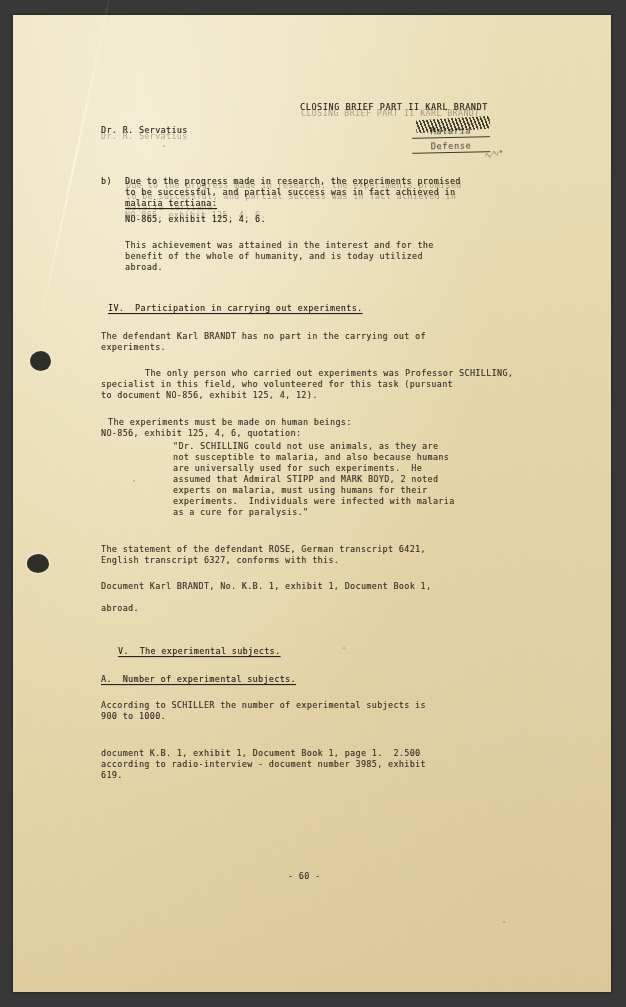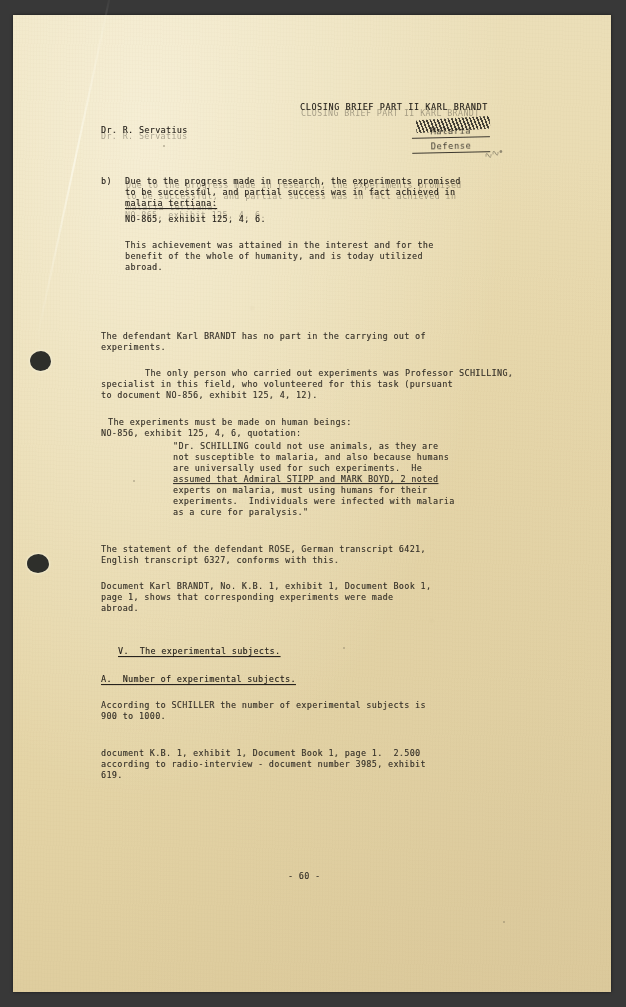--- a/index.html
+++ b/index.html
@@ -165,44 +165,44 @@
   <div class="tx strong u" style="left:125px; top:198px;">malaria tertiana:</div>
   <div class="ghost" style="left:126px; top:202px;">malaria tertiana:</div>
 
   <div class="tx strong" style="left:125px; top:214px;">NO-865, exhibit 125, 4, 6.</div>
   <div class="ghost" style="left:125px; top:210px;">NO-865, exhibit 125, 4, 6.</div>
 
   <div class="tx" style="left:125px; top:240px;">This achievement was attained in the interest and for the</div>
   <div class="tx" style="left:125px; top:251px;">benefit of the whole of humanity, and is today utilized</div>
   <div class="tx" style="left:125px; top:262px;">abroad.</div>
 
+  <div class="tx strong u" style="left:108px; top:303px;">IV.  Participation in carrying out experiments.</div>
 
   <div class="tx" style="left:101px; top:331px;">The defendant Karl BRANDT has no part in the carrying out of</div>
   <div class="tx" style="left:101px; top:342px;">experiments.</div>
 
   <div class="tx" style="left:101px; top:368px;margin-left:44px;">The only person who carried out experiments was Professor SCHILLING,</div>
   <div class="tx" style="left:101px; top:379px;">specialist in this field, who volunteered for this task (pursuant</div>
   <div class="tx" style="left:101px; top:390px;">to document NO-856, exhibit 125, 4, 12).</div>
 
   <div class="tx" style="left:101px; top:417px;margin-left:7px;">The experiments must be made on human beings:</div>
   <div class="tx" style="left:101px; top:428px;">NO-856, exhibit 125, 4, 6, quotation:</div>
 
   <div class="tx" style="left:173px; top:441px;">"Dr. SCHILLING could not use animals, as they are</div>
   <div class="tx" style="left:173px; top:452px;">not susceptible to malaria, and also because humans</div>
   <div class="tx" style="left:173px; top:463px;">are universally used for such experiments.  He</div>
-  <div class="tx" style="left:173px; top:474px;text-decoration:underline;">assumed that Admiral STIPP and MARK BOYD, 2 noted</div>
+  <div class="tx" style="left:173px; top:474px;">assumed that Admiral STIPP and MARK BOYD, 2 noted</div>
   <div class="tx" style="left:173px; top:485px;">experts on malaria, must using humans for their</div>
   <div class="tx" style="left:173px; top:496px;">experiments.  Individuals were infected with malaria</div>
   <div class="tx" style="left:173px; top:507px;">as a cure for paralysis."</div>
 
   <div class="tx" style="left:101px; top:544px;">The statement of the defendant ROSE, German transcript 6421,</div>
   <div class="tx" style="left:101px; top:555px;">English transcript 6327, conforms with this.</div>
 
   <div class="tx" style="left:101px; top:581px;">Document Karl BRANDT, No. K.B. 1, exhibit 1, Document Book 1,</div>
-  <div class="tx" style="left:101px; top:592px;">page 1, shows that corresponding experiments were made</div>
   <div class="tx" style="left:101px; top:603px;">abroad.</div>
 
   <div class="tx strong u" style="left:118px; top:646px;">V.  The experimental subjects.</div>
 
   <div class="tx strong u" style="left:101px; top:674px;">A.  Number of experimental subjects.</div>
 
   <div class="tx" style="left:101px; top:700px;">According to SCHILLER the number of experimental subjects is</div>
   <div class="tx" style="left:101px; top:711px;">900 to 1000.</div>
 
   <div class="tx" style="left:101px; top:748px;">document K.B. 1, exhibit 1, Document Book 1, page 1.  2.500</div>

